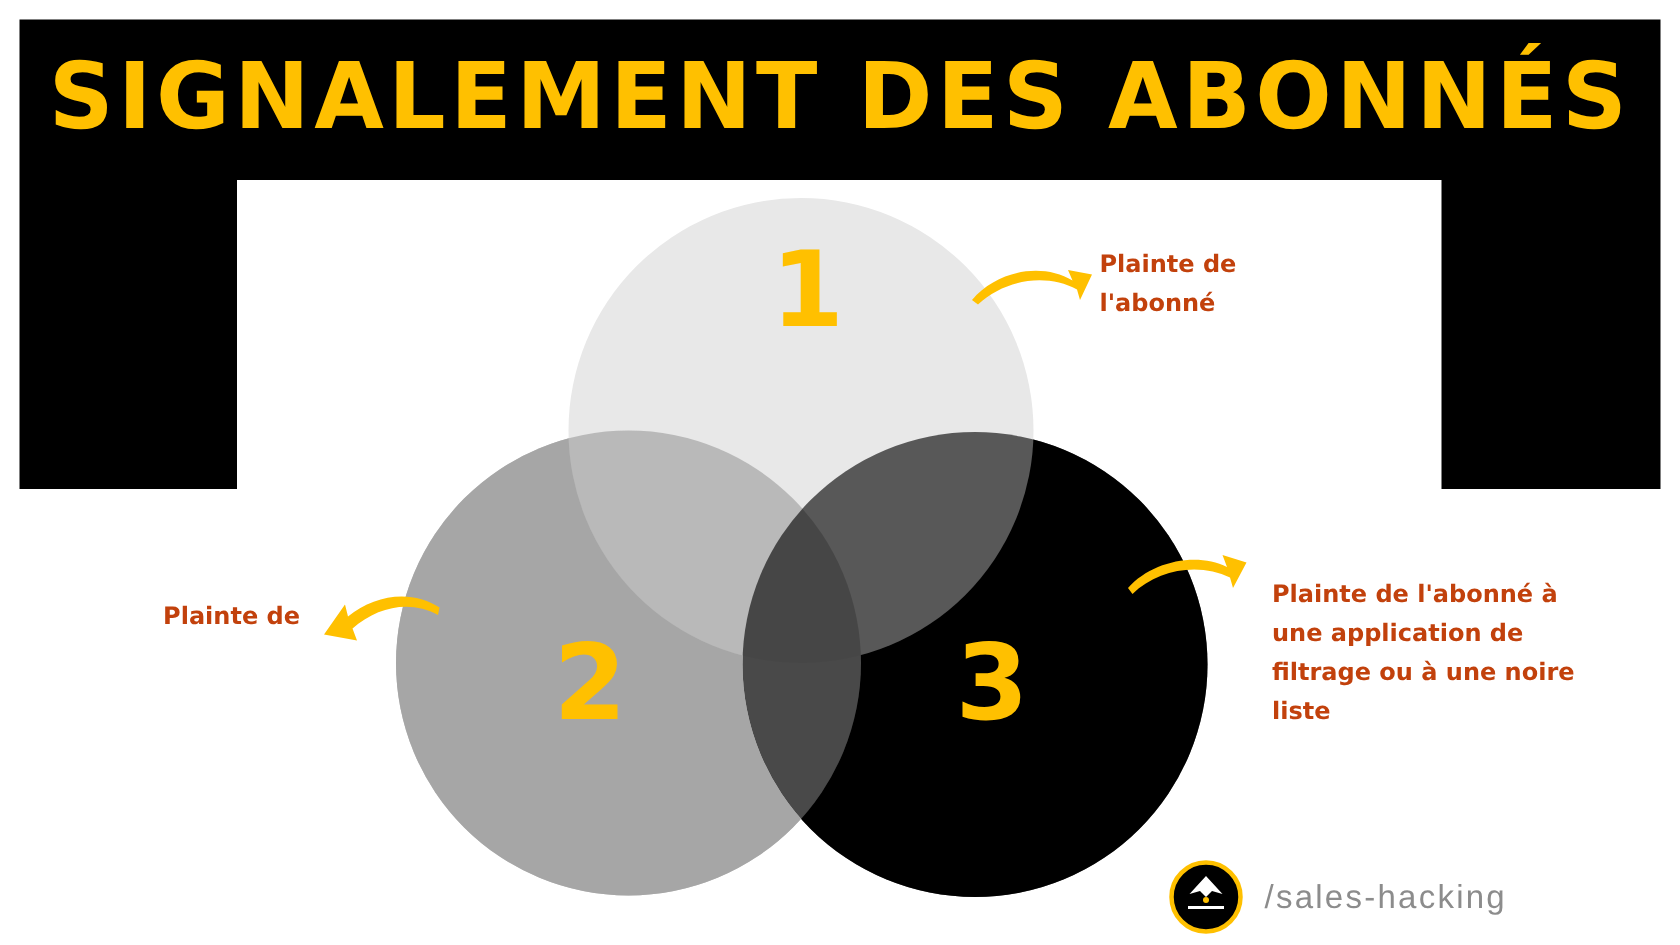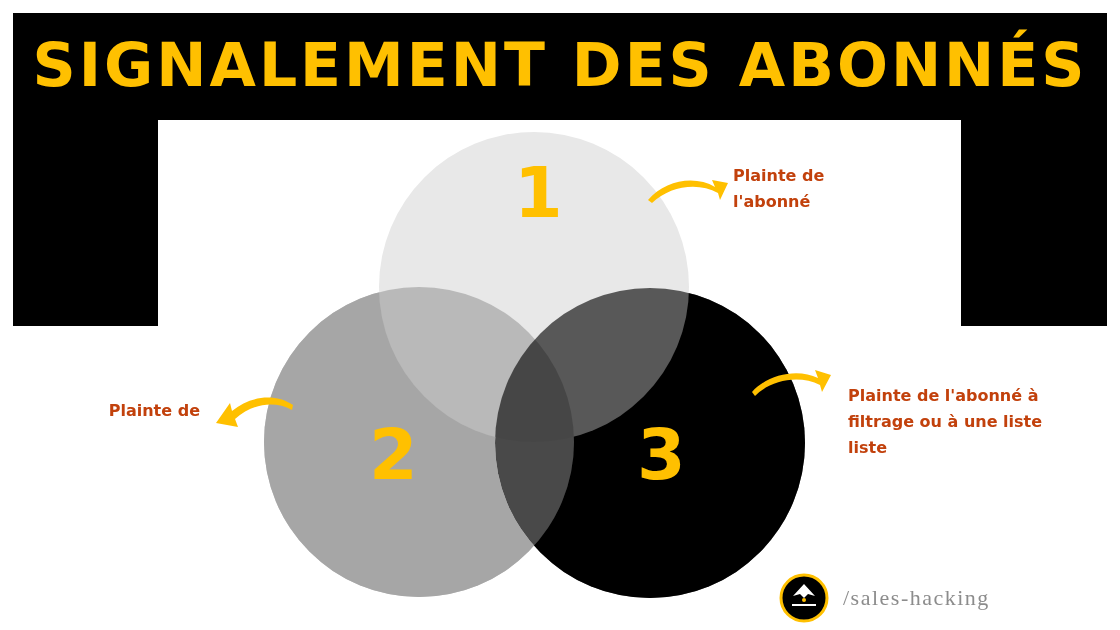--- a/index.html
+++ b/index.html
@@ -1,21 +1,21 @@
 <!DOCTYPE html>
 <html><head>
 <meta charset="utf-8">
 <style>
   html, body { margin:0; padding:0; background:#ffffff; }
   .canvas { position:relative; width:1120px; height:630px; overflow:hidden; background:#ffffff; font-family:"DejaVu Sans", sans-serif; }
   .frame { position:absolute; left:0; top:0; }
   .title { position:absolute; left:13px; top:30px; width:1094px; text-align:center; font-family:"DejaVu Sans", sans-serif; font-weight:bold; font-size:60px; letter-spacing:3px; color:#FFC000; transform:scaleY(1.02); }
   .num { position:absolute; font-family:"DejaVu Sans", sans-serif; font-weight:bold; color:#FFC000; font-size:70px; line-height:1; }
   .label { position:absolute; font-family:"DejaVu Sans", sans-serif; font-weight:bold; color:#c2410c; font-size:16px; line-height:26px; }
-  .brand { position:absolute; left:843px; top:585px; font-family:Liberation Serif, serif; font-size:22px; color:#8c8c8c; letter-spacing:1.5px; }
+  .brand { position:absolute; left:843px; top:585px; font-family:Liberation Sans, sans-serif; font-size:22px; color:#8c8c8c; letter-spacing:1.5px; }
 </style>
 </head>
 <body>
 
 <div class="canvas">
 
   <svg class="frame" width="1120" height="630" viewBox="0 0 1120 630">
 
     <path d="M13 13 H1107 V326 H961 V120 H158 V326 H13 Z" fill="#000000"></path>
 
@@ -69,18 +69,19 @@
     <div>Plainte de</div>
     <div>l'abonné</div>
   </div>
 
   <div class="label" style="left:40px; top:398px; width:160px; text-align:right;">
     <div>Plainte de</div>
   </div>
 
   <div class="label" style="left:848px; top:383px;">
     <div>Plainte de l'abonné à</div>
-    <div>filtrage ou à une liste</div>
+    <div>une application de</div>
+    <div>filtrage ou à une noire</div>
     <div>liste</div>
   </div>
 
   <div class="brand">/sales-hacking</div>
 </div>
 
 </body></html>

